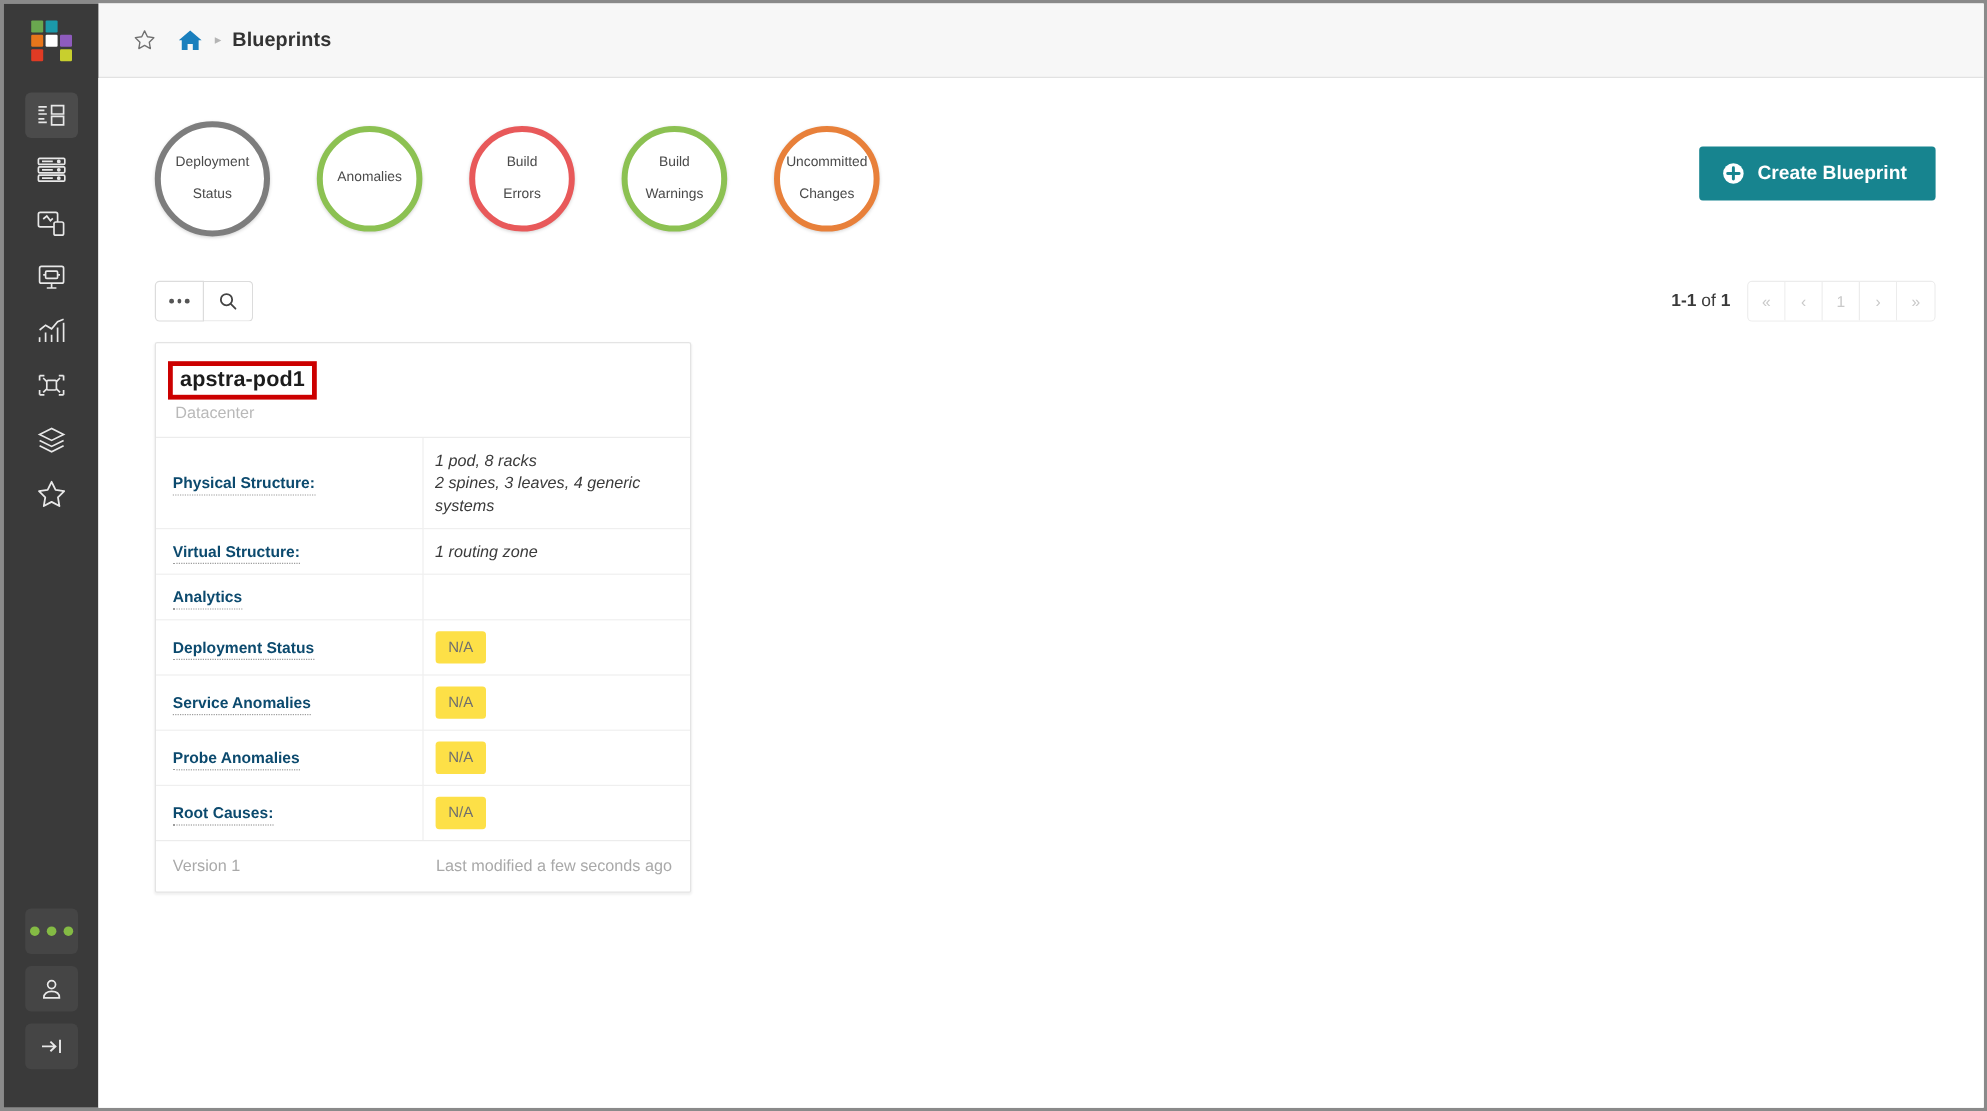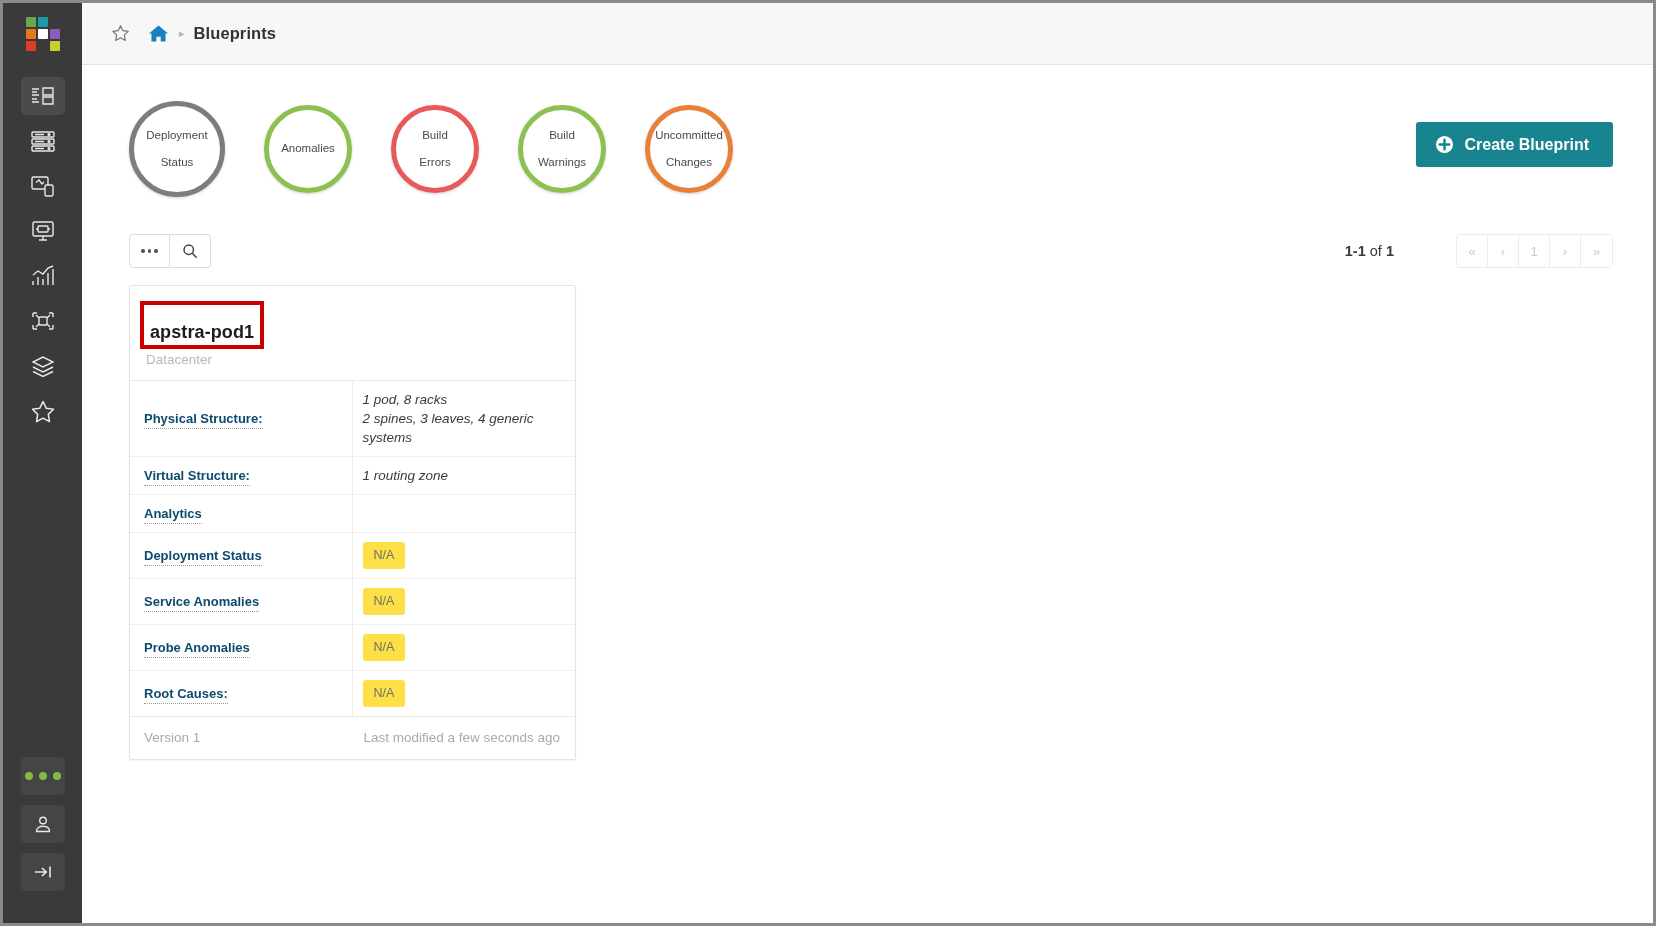--- a/index.html
+++ b/index.html
@@ -131,21 +131,21 @@
     height: 34px; width: 41px;
     cursor: pointer;
     display: flex; align-items: center; justify-content: center;
     padding: 0;
   }
   .btn-group button:first-child { border-radius: 4px 0 0 4px; }
   .btn-group button:last-child { border-radius: 0 4px 4px 0; border-left: none; }
   .ell { display:flex; gap:3px; }
   .ell i { width:3.5px; height:3.5px; background:#555; border-radius:50%; display:block;}
 
-  .pager { display: flex; align-items: center; gap: 48px; }
+  .pager { display: flex; align-items: center; }
   .pager-count { font-size: 14.5px; color: #3a3a3a; margin-right: 14px; }
   .pager-count b { font-weight: bold; }
   .pager-count span.of { font-weight: normal; }
   .pager-btns { display: flex; border: 1px solid #ececec; border-radius: 4px; overflow: hidden; }
   .pager-btns div {
     width: 31px; height: 32px;
     display: flex; align-items: center; justify-content: center;
     font-size: 13px; color: #c9c9c9;
     border-right: 1px solid #ececec;
     background: #fff;
@@ -162,21 +162,21 @@
     border-radius: 2px;
     box-shadow: 0 1px 2px rgba(0,0,0,.06);
   }
   .card-head { padding: 15px 18px 13px 16px; border-bottom: 1px solid #ececec; }
   .card-title-wrap {
     display: inline-block;
     border: 4px solid #cc0000;
     padding: 1px 6px 2px 6px;
     margin-left: -6px;
   }
-  .card-title { font-size: 18px; font-weight: bold; color: #1c1c1c; letter-spacing:.1px;margin-top:16px;}
+  .card-title { font-size: 18px; font-weight: bold; color: #1c1c1c; letter-spacing:.1px;}
   .card-sub { font-size: 13.5px; color: #b9b9b9; margin-top: 3px; }
 
   table.card-table { width: 100%; border-collapse: collapse; }
   table.card-table td { border-bottom: 1px solid #efefef; vertical-align: middle; }
   table.card-table tr:last-child td { border-bottom: none; }
   td.lbl {
     width: 222px;
     padding: 11px 0 11px 14px;
     font-size: 13px; color: #0c4a6e; font-weight: bold;
     border-right: 1px solid #efefef;

